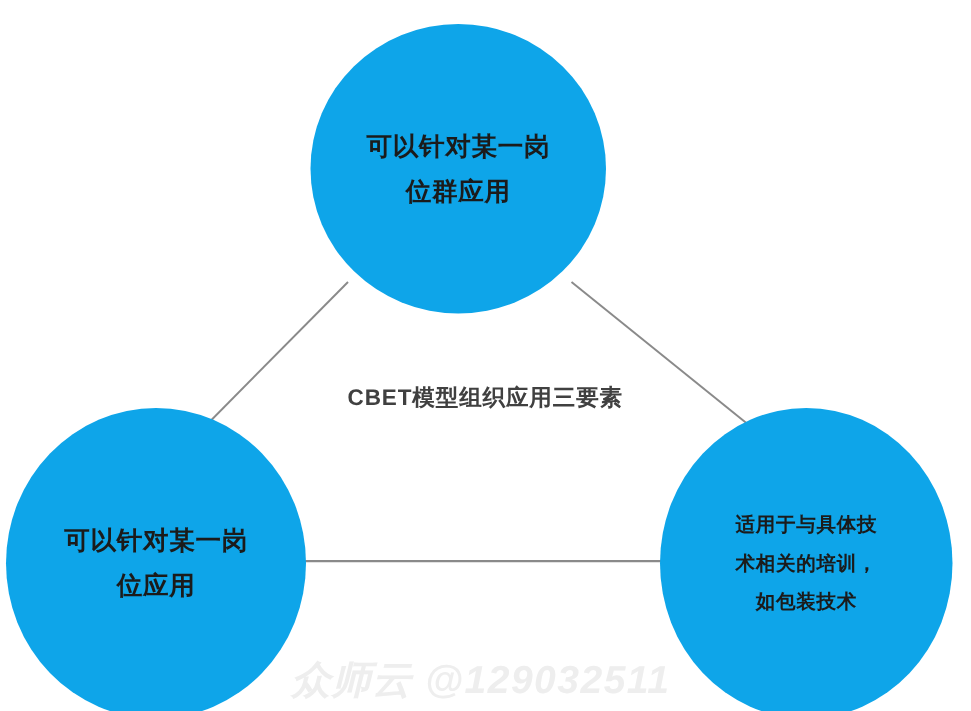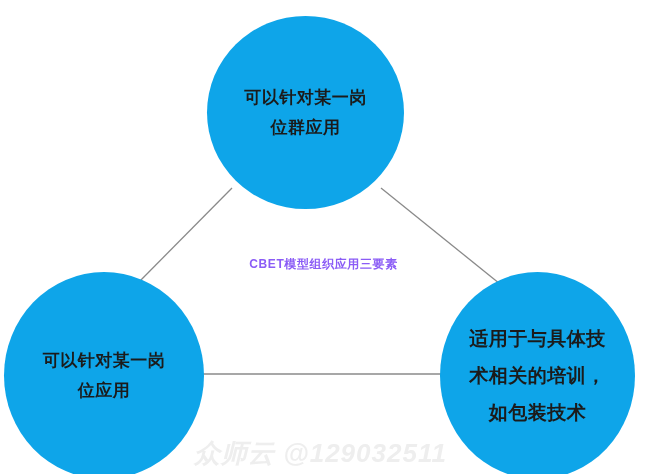--- a/index.html
+++ b/index.html
@@ -55,32 +55,32 @@
     width: 200px;
     height: 207px;
   }
   #node-right {
     left: 440px;
     top: 272px;
     width: 195px;
     height: 207px;
   }
   #node-right .node-label {
-    font-size: 19px;
+    font-size: 13px;
     line-height: 1.95;
   }
   #center-label {
     position: absolute;
     left: 0;
     top: 256px;
     width: 647px;
     text-align: center;
-    font-size: 12px;
+    font-size: 15px;
     font-weight: 700;
-    color: #8b5cf6;
+    color: #404040;
     letter-spacing: 0.6px;
     white-space: nowrap;
   }
   #watermark {
     position: absolute;
     left: 0;
     top: 436px;
     width: 647px;
     text-align: center;
     padding-right: 6px;

